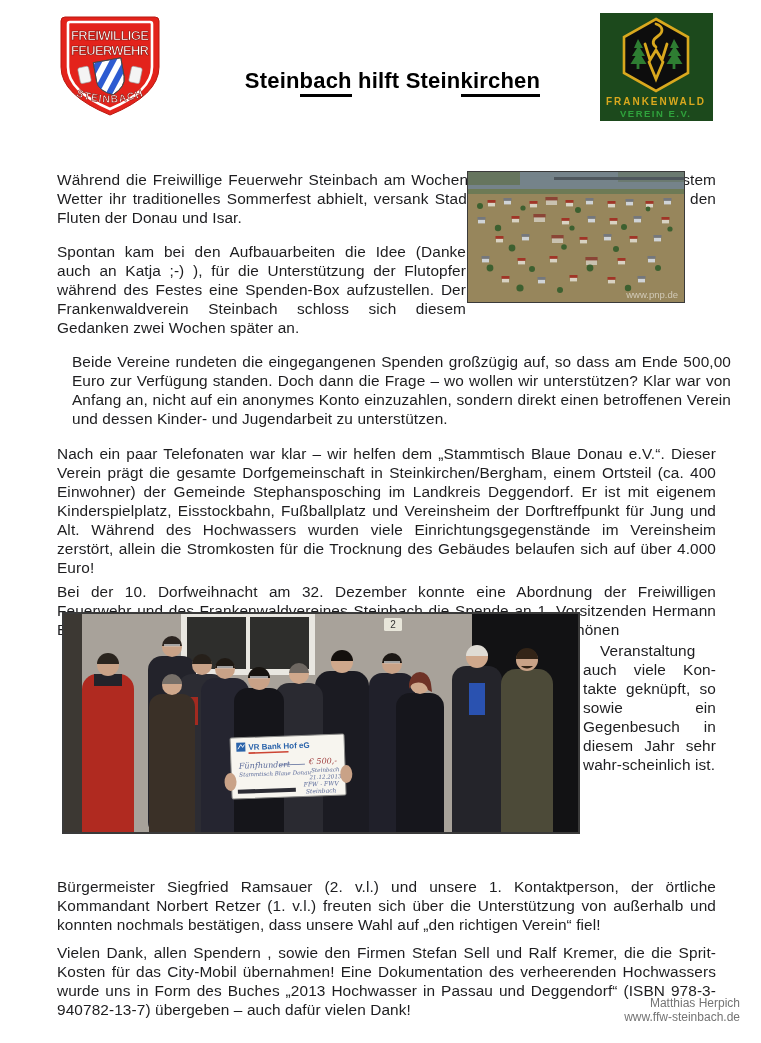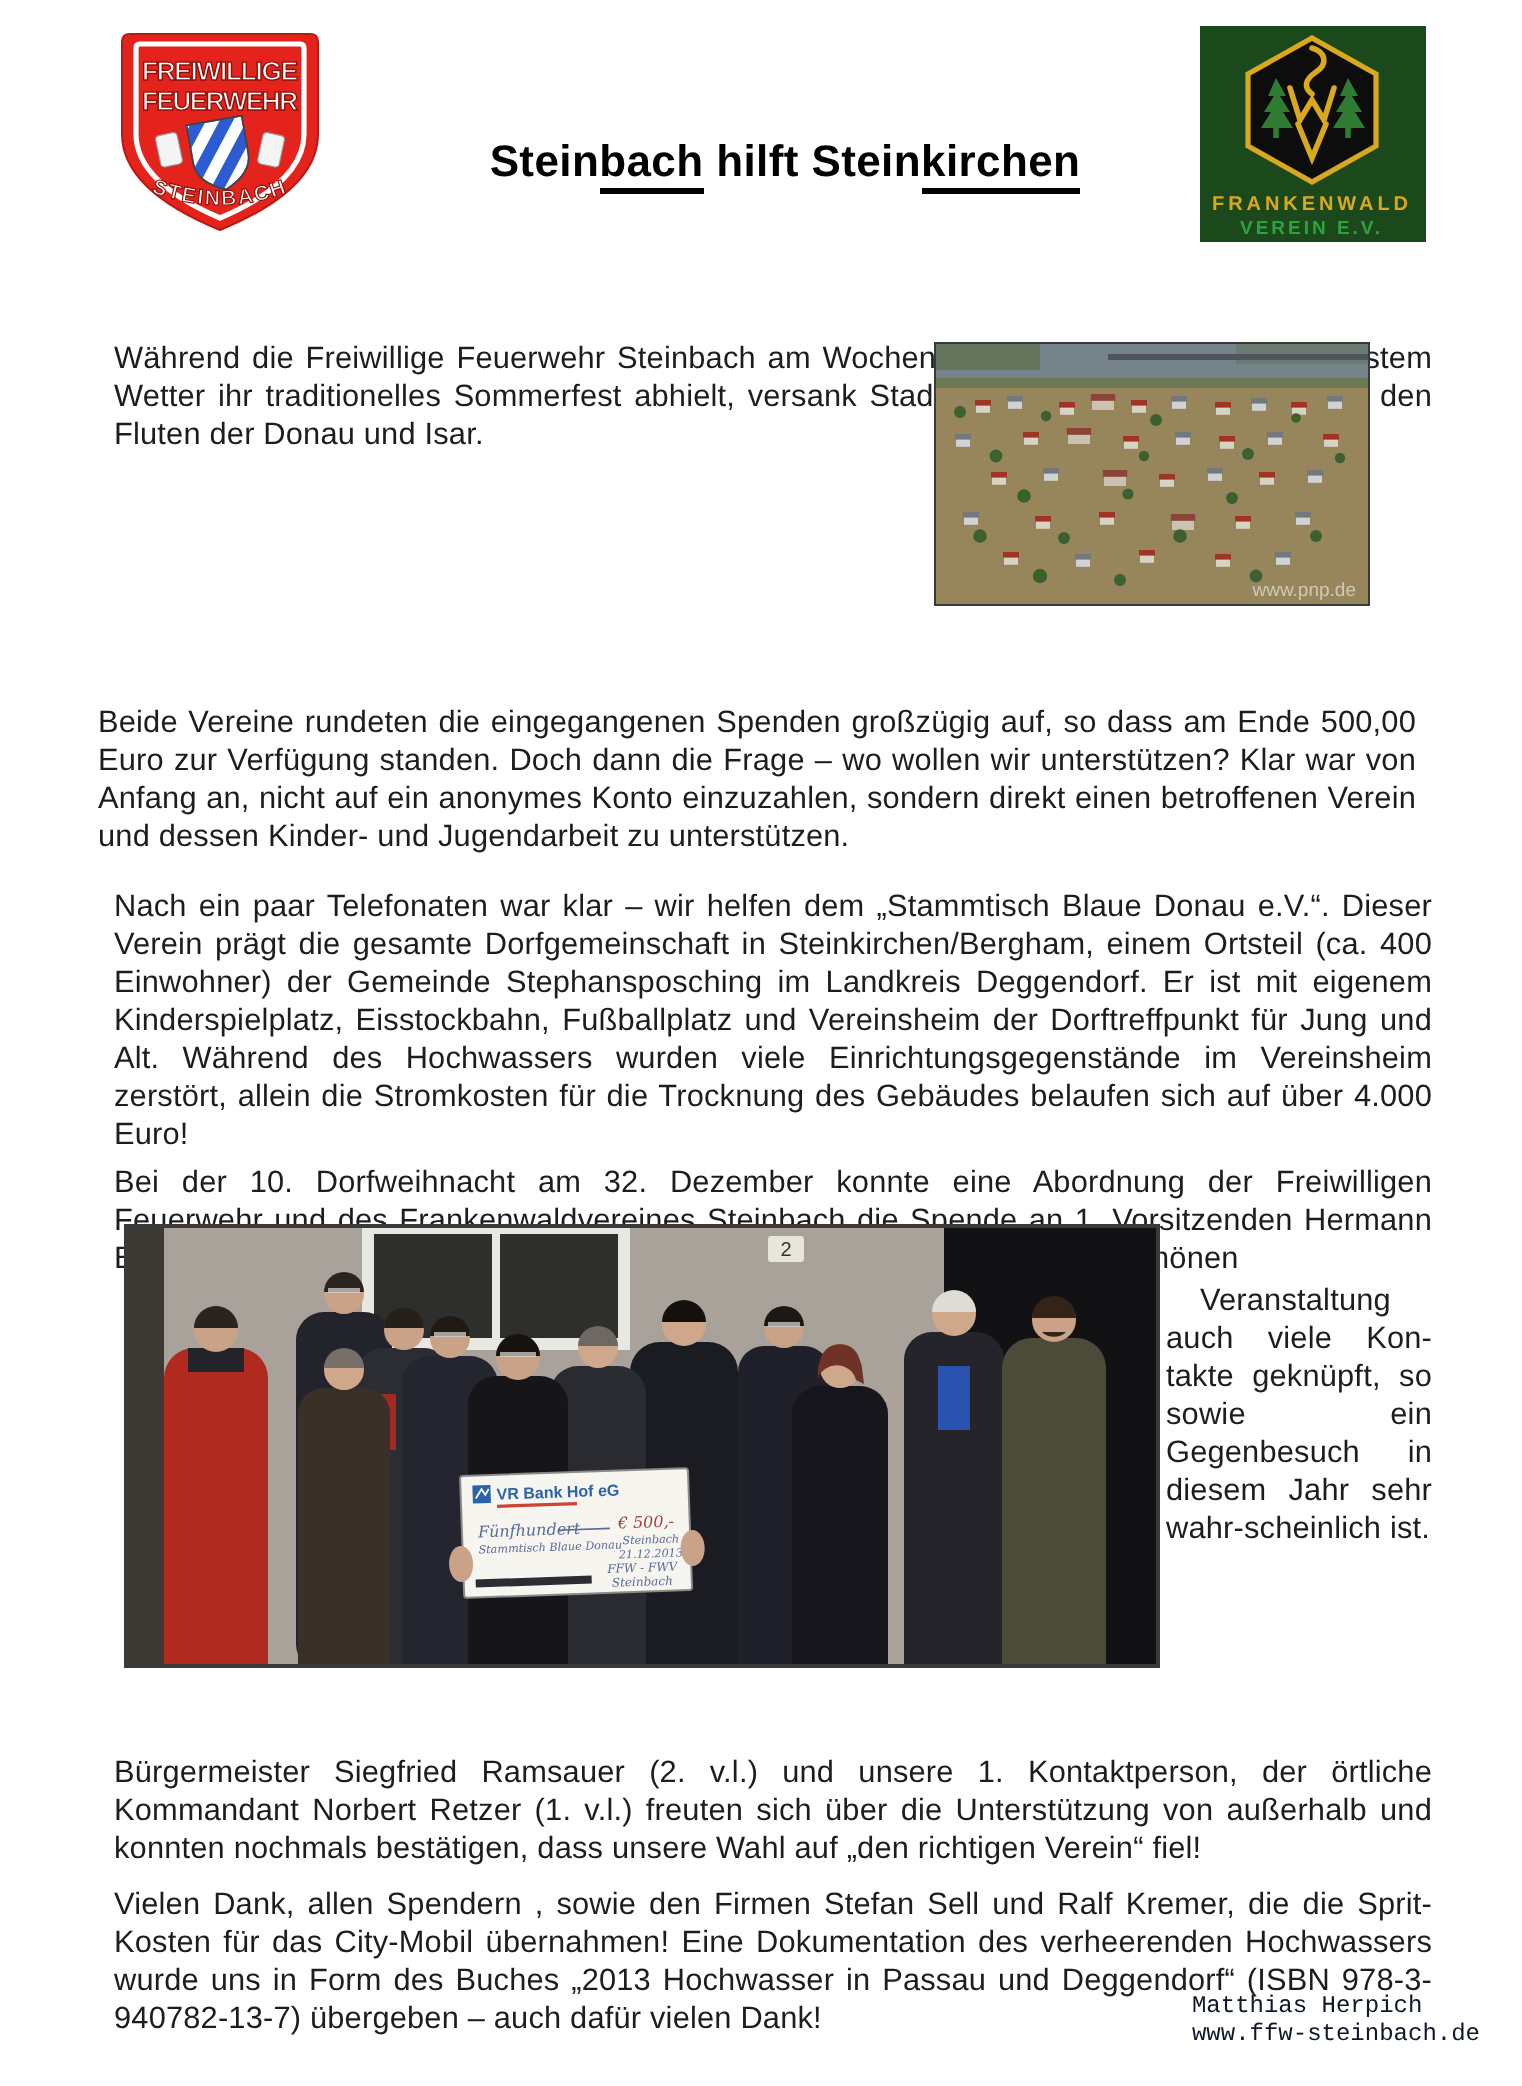--- a/index.html
+++ b/index.html
@@ -5,22 +5,22 @@
   html,body{margin:0;padding:0;background:#fff;}
   .page{position:relative;width:761px;height:1043px;background:#ffffff;
         font-family:"Liberation Sans",sans-serif;color:#1d1d1f;overflow:hidden;padding-left:24px;}
   .abs{position:absolute;}
   .para{position:absolute;font-size:15.4px;line-height:19px;text-align:justify;
         color:#1d1d1f;letter-spacing:0.1px;margin-top:37px;}
   .title{position:absolute;left:0;right:0;top:68px;text-align:center;
          font-size:22px;font-weight:bold;color:#000;letter-spacing:0.2px;}
   .title .u{border-bottom:3px solid #000;padding-bottom:1px;}
   .side-col{text-indent:17px;}
-  .footer{position:absolute;right:45px;top:996px;
-          font-size:12px;line-height:14px;color:#0f172a;font-family:Liberation Mono, monospace;}
+  .footer{position:absolute;right:45px;top:996px;text-align:right;
+          font-size:12px;line-height:14px;color:#737373;}
   .photo-frame{position:absolute;border:1px solid #3a3a3a;box-sizing:border-box;}
   .photo-frame svg{display:block;}
 </style>
 </head>
 <body>
 
 <div class="page">
 
   <svg class="abs" style="left:55px;top:13px" width="110" height="108" viewBox="0 0 110 108">
     <path d="M10,4 h90 q4,0 4,4 v46 q0,28 -49,48 q-49,-20 -49,-48 v-46 q0,-4 4,-4 z" fill="#e3231c" stroke="#b91910" stroke-width="1"></path>
@@ -78,20 +78,21 @@
       <path d="M56,11 c7,2 8,8 2,12 c-6,4 -6,8 -2,11"></path>
       <path d="M45,31 l5,16 6,-10 6,10 5,-16"></path>
       <path d="M49,49 l7,17 7,-17"></path>
     </g>
     <text x="56" y="92" text-anchor="middle" font-size="10" font-weight="bold" fill="#d9a81e" letter-spacing="2" textLength="100" font-family="Liberation Sans, sans-serif">FRANKENWALD</text>
     <text x="56" y="104" text-anchor="middle" font-size="9.5" font-weight="bold" fill="#2fa23c" letter-spacing="2" textLength="72" font-family="Liberation Sans, sans-serif">VEREIN E.V.</text>
   </svg>
 
   <div class="para" style="left:57px;top:133px;width:659px">Während die Freiwillige Feuerwehr Steinbach am Wochenende 14.-16. Juni 2013 bei bestem Wetter ihr traditionelles Sommerfest abhielt, versank Stadt und Landkreis Deggendorf in den Fluten der Donau und Isar.</div>
 
+  <div class="para" style="left:57px;top:205px;width:409px">Spontan kam bei den Aufbauarbeiten die Idee (Danke auch an Katja ;-) ), für die Unterstützung der Flutopfer während des Festes eine Spenden-Box aufzustellen. Der Frankenwaldverein Steinbach schloss sich diesem Gedanken zwei Wochen später an.</div>
 
   <div class="photo-frame" style="left:467px;top:171px;width:218px;height:132px">
     <svg width="216" height="130" viewBox="0 0 216 130">
       <defs>
         <g id="hA">
             <rect x="0" y="2.4" width="7" height="4" fill="#d8d2c2"></rect>
             <rect x="-0.5" y="0" width="8" height="2.8" fill="#a03527"></rect>
           </g>
         <g id="hB">
             <rect x="0" y="2.4" width="7" height="4" fill="#cfd3d6"></rect>
@@ -163,21 +164,21 @@
           <circle cx="122" cy="96" r="3.4"></circle>
           <circle cx="190" cy="96" r="3"></circle>
         <circle cx="52" cy="116" r="3.6"></circle>
           <circle cx="92" cy="118" r="3"></circle>
           <circle cx="160" cy="116" r="3.2"></circle>
       </g>
       <text x="210" y="126" text-anchor="end" font-size="9.5" fill="rgba(255,255,255,0.55)" font-family="Liberation Sans, sans-serif">www.pnp.de</text>
     </svg>
   </div>
 
-  <div class="para" style="left:49px;top:315px;width:659px">Beide Vereine rundeten die eingegangenen Spenden großzügig auf, so dass am Ende 500,00 Euro zur Verfügung standen. Doch dann die Frage – wo wollen wir unterstützen? Klar war von Anfang an, nicht auf ein anonymes Konto einzuzahlen, sondern direkt einen betroffenen Verein und dessen Kinder- und Jugendarbeit zu unterstützen.</div>
+  <div class="para" style="left:72px;top:315px;width:659px">Beide Vereine rundeten die eingegangenen Spenden großzügig auf, so dass am Ende 500,00 Euro zur Verfügung standen. Doch dann die Frage – wo wollen wir unterstützen? Klar war von Anfang an, nicht auf ein anonymes Konto einzuzahlen, sondern direkt einen betroffenen Verein und dessen Kinder- und Jugendarbeit zu unterstützen.</div>
 
   <div class="para" style="left:57px;top:407px;width:659px">Nach ein paar Telefonaten war klar – wir helfen dem „Stammtisch Blaue Donau e.V.“. Dieser Verein prägt die gesamte Dorfgemeinschaft in Steinkirchen/Bergham, einem Ortsteil (ca. 400 Einwohner) der Gemeinde Stephansposching im Landkreis Deggendorf. Er ist mit eigenem Kinderspielplatz, Eisstockbahn, Fußballplatz und Vereinsheim der Dorftreffpunkt für Jung und Alt. Während des Hochwassers wurden viele Einrichtungsgegenstände im Vereinsheim zerstört, allein die Stromkosten für die Trocknung des Gebäudes belaufen sich auf über 4.000 Euro!</div>
 
   <div class="para" style="left:57px;top:545px;width:659px">Bei der 10. Dorfweihnacht am 32. Dezember konnte eine Abordnung der Freiwilligen Feuerwehr und des Frankenwaldvereines Steinbach die Spende an 1. Vorsitzenden Hermann Bauhuber (5. v.l.) und sein Team übergeben. Dabei wurden während der schönen</div>
 
   <div class="para side-col" style="left:583px;top:604px;width:133px">Veranstaltung auch viele Kon-takte geknüpft, so sowie ein Gegenbesuch in diesem Jahr sehr wahr-scheinlich ist.</div>
 
   <div class="photo-frame" style="left:62px;top:612px;width:518px;height:222px;border-width:2px">
     <svg width="514" height="218" viewBox="0 0 514 218">
       <rect width="514" height="218" fill="#0b0b0d"></rect>

